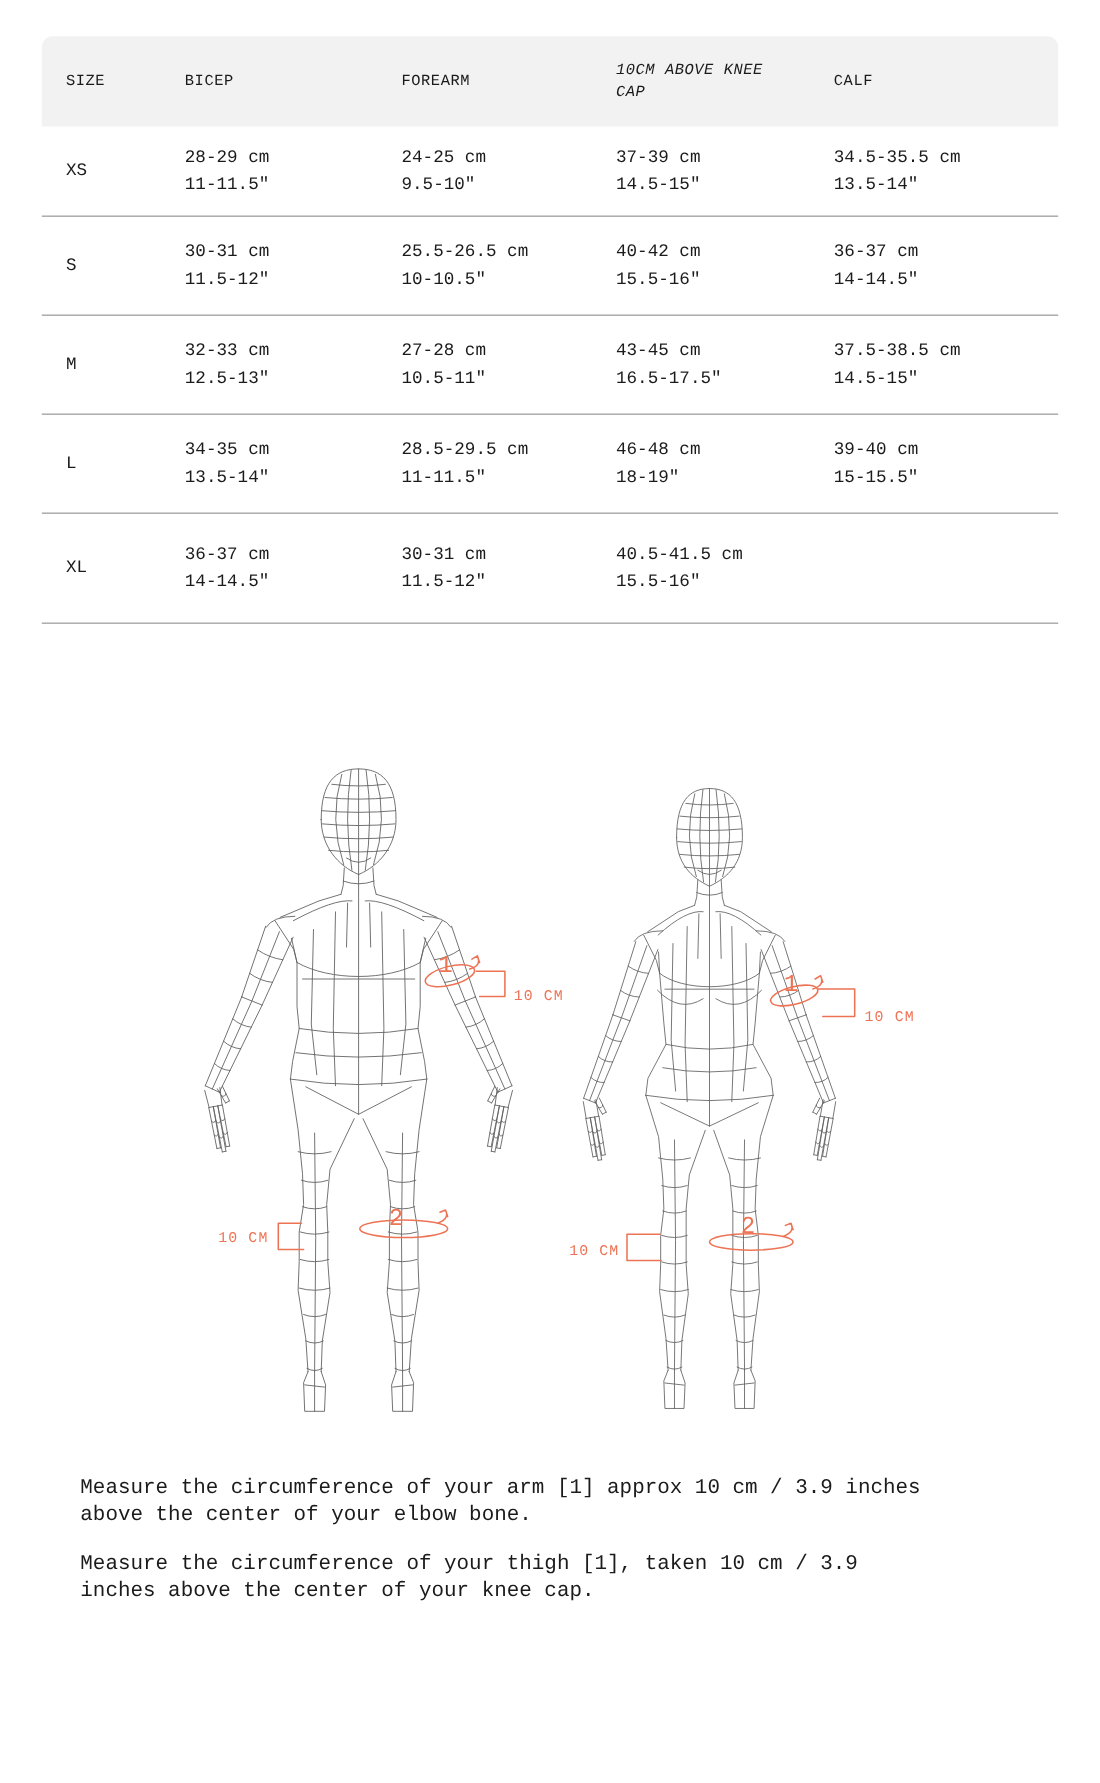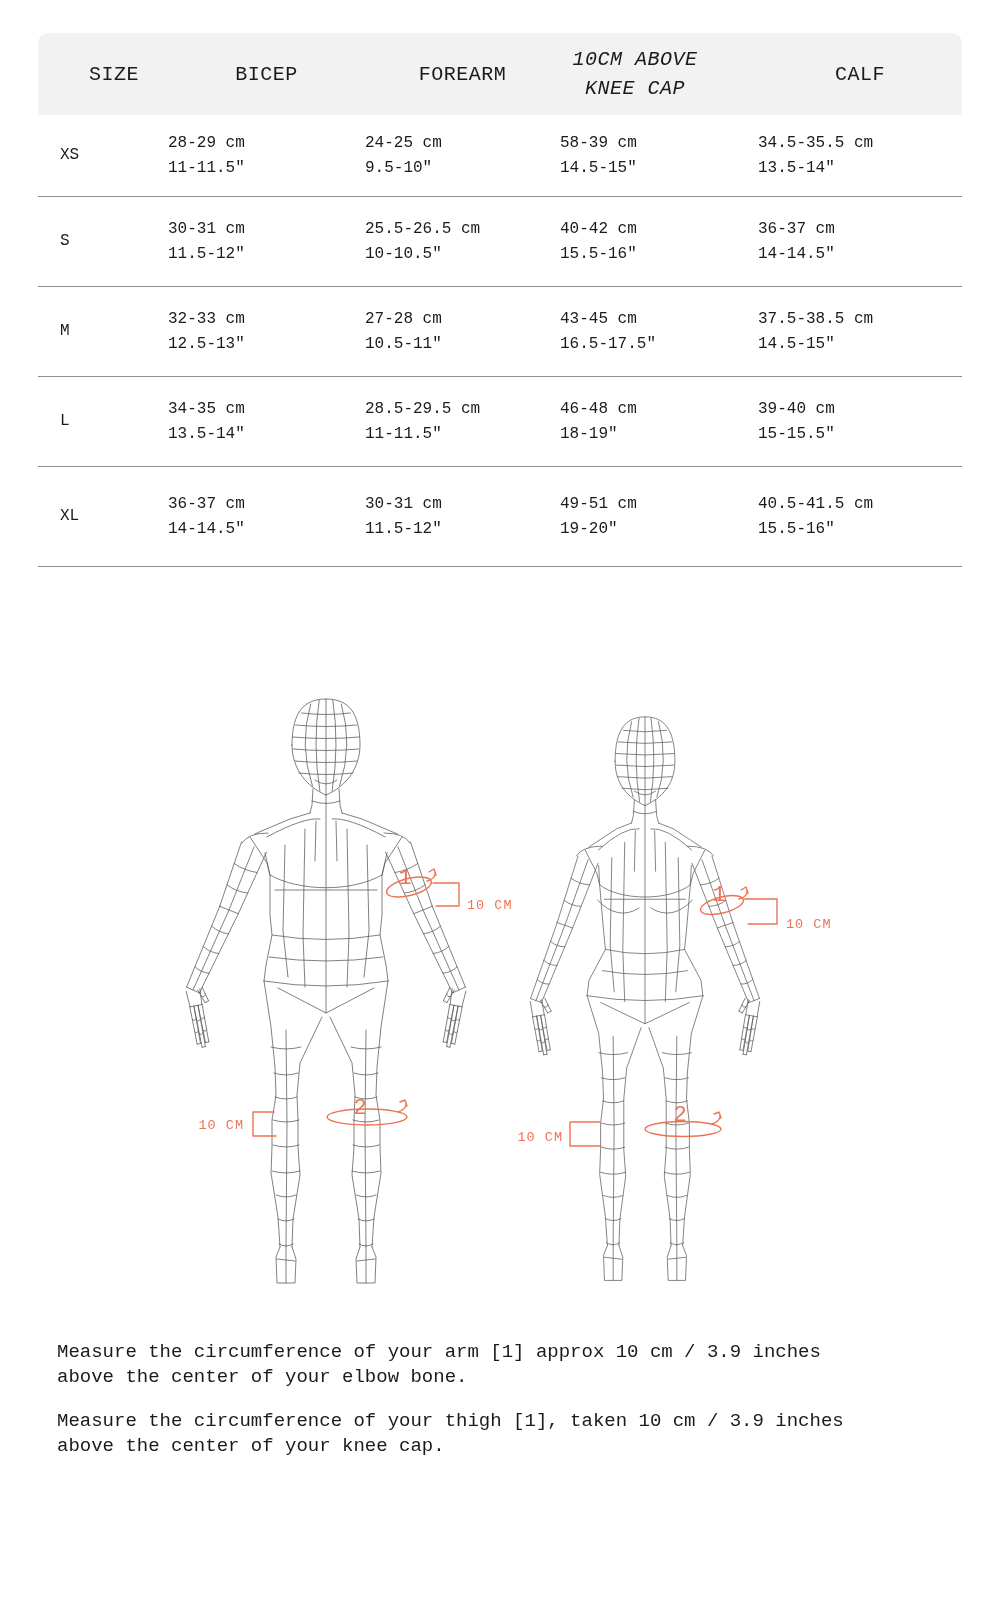--- a/index.html
+++ b/index.html
@@ -5,40 +5,40 @@
   html,body{margin:0;padding:0;}
   body{
     width:1000px;height:1621px;background:#ffffff;color:#1b1b1b;
     font-family:"Liberation Mono","DejaVu Sans Mono",monospace;
     position:relative;overflow:hidden;
   }
   .size-table{position:absolute;left:38px;top:33px;width:924px;border-bottom:1px solid #8d8d8d;}
   .thead{
     display:grid;grid-template-columns:108px 197px 195px 198px 1fr;
     align-items:center;height:82px;background:#f2f2f2;border-radius:10px 10px 0 0;
-    padding-left:22px;box-sizing:border-box;font-size:20px;line-height:1.45;text-align:center;
+    padding-left:22px;box-sizing:border-box;font-size:14px;line-height:1.45;
   }
   .th{letter-spacing:.5px;white-space:nowrap;}
   .th.wrap{max-width:150px;white-space:normal;font-style:italic;}
   .trow{
     display:grid;grid-template-columns:108px 197px 195px 198px 1fr;
     align-items:center;min-height:90px;padding-left:22px;box-sizing:border-box;
     font-size:16px;line-height:1.55;
   }
   .trow + .trow{border-top:1px solid #8d8d8d;}
   .trow.r0{min-height:81px;}
   .trow.r4{min-height:100px;}
   .td{white-space:nowrap;}
   #diagram{position:absolute;left:0;top:600px;width:1000px;height:740px;}
   .fig{stroke:#606060;stroke-width:0.8;fill:none;stroke-linejoin:round;stroke-linecap:round;}
   .ann-shape{fill:none;stroke-width:1.4;stroke-linecap:round;stroke-linejoin:round;}
   .ann-num{font-family:"Liberation Mono","DejaVu Sans Mono",monospace;font-size:22px;}
   .ann-lab{font-family:"Liberation Mono","DejaVu Sans Mono",monospace;font-size:13.5px;letter-spacing:1px;}
   .notes{position:absolute;left:57px;top:1340px;width:800px;font-size:19px;line-height:25px;}
-  .notes p{margin:0 0 19px 0;}
+  .notes p{margin:0 0 19px 16px;}
 </style>
 </head>
 <body>
 
 <div class="size-table">
   <div class="thead">
     <div class="th">SIZE</div>
     <div class="th">BICEP</div>
     <div class="th">FOREARM</div>
     <div class="th wrap">10CM ABOVE KNEE CAP</div>
@@ -49,21 +49,21 @@
     <div class="td">XS</div>
     <div class="td">
         <div>28-29 cm</div>
         <div>11-11.5"</div>
       </div>
     <div class="td">
         <div>24-25 cm</div>
         <div>9.5-10"</div>
       </div>
     <div class="td">
-        <div>58-39 cm</div>
+        <div>37-39 cm</div>
         <div>14.5-15"</div>
       </div>
     <div class="td">
         <div>34.5-35.5 cm</div>
         <div>13.5-14"</div>
       </div>
   </div>
 
   <div class="trow">
     <div class="td">S</div>
@@ -127,24 +127,20 @@
 
   <div class="trow r4">
     <div class="td">XL</div>
     <div class="td">
         <div>36-37 cm</div>
         <div>14-14.5"</div>
       </div>
     <div class="td">
         <div>30-31 cm</div>
         <div>11.5-12"</div>
-      </div>
-    <div class="td">
-        <div>49-51 cm</div>
-        <div>19-20"</div>
       </div>
     <div class="td">
         <div>40.5-41.5 cm</div>
         <div>15.5-16"</div>
       </div>
   </div>
 </div>
 
 <svg id="diagram" viewBox="0 600 1000 740">
   <g id="fig-male" class="fig" transform="translate(326,695)">

